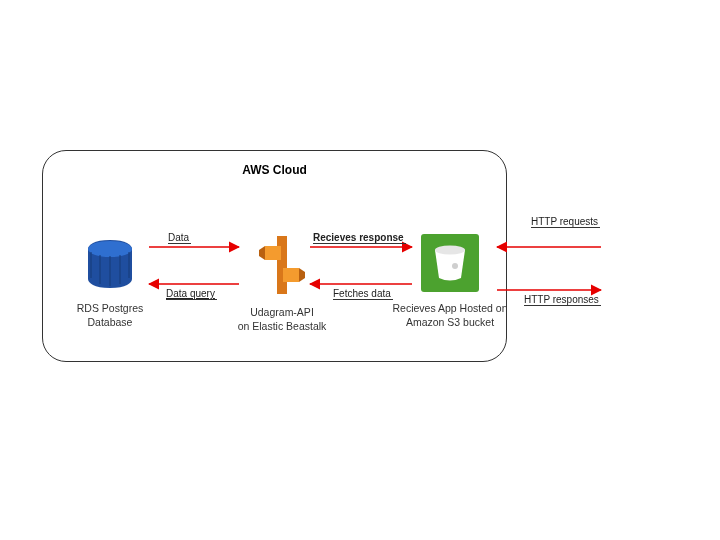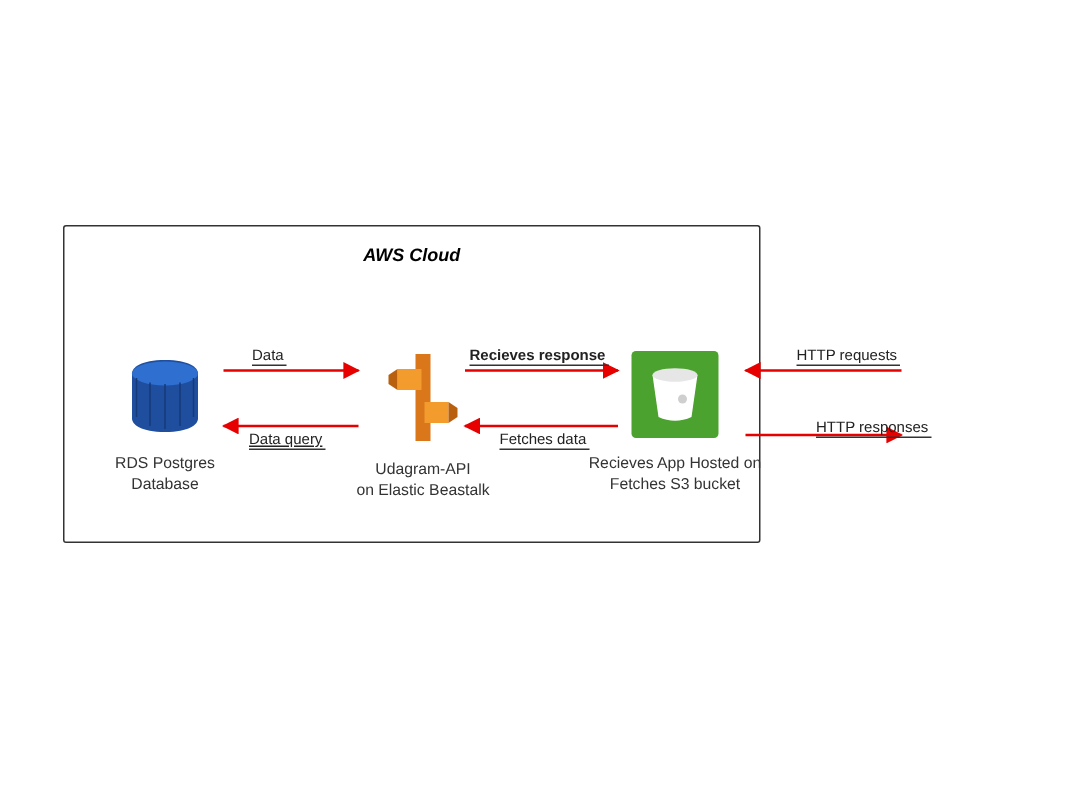--- a/index.html
+++ b/index.html
@@ -1,18 +1,18 @@
 <!DOCTYPE html>
 <html><head>
 <meta charset="utf-8">
 <style>
   * { box-sizing: border-box; margin: 0; padding: 0; }
   body { width: 720px; height: 540px; background: #fff; font-family: Arial, sans-serif; position: relative; overflow: hidden; }
   .stage { position: absolute; inset: 0; }
-  .cloud-frame { position: absolute; border: 1px solid #333; border-radius: 2px; left: 42px; top: 150px; width: 465px; height: 212px; font-style: italic; }
+  .cloud-frame { position: absolute; border: 1px solid #333; border-radius: 24px; left: 42px; top: 150px; width: 465px; height: 212px; }
   .cloud-title { position: absolute; left: 0; right: 0; top: 12px; text-align: center; font-size: 12px; font-weight: bold; color: #000; }
   .node { position: absolute; text-align: center; }
   .node-caption { font-size: 10.5px; color: #333; line-height: 1.3; margin-top: 4px; }
   .arrow-label { position: absolute; font-size: 10px; color: #222; white-space: nowrap; border-bottom: 1px solid #333; padding-right: 2px;}
   svg.arrows { position: absolute; left:0; top:0; width:720px; height:540px; pointer-events:none; }
 </style>
 </head>
 <body>
 
 <div class="stage">
@@ -58,21 +58,21 @@
 
   <div class="node" style="left:390px; top:232px; width:120px;">
     <svg width="62" height="62" viewBox="0 0 62 62">
       <rect x="2" y="2" width="58" height="58" rx="3" fill="#4ca22f"></rect>
       <path d="M16 18 q15-6 30 0 l-4 28 q-11 5 -22 0 z" fill="#ffffff"></path>
       <ellipse cx="31" cy="18" rx="15" ry="4.5" fill="#e6e6e6"></ellipse>
       <ellipse cx="36" cy="34" rx="3" ry="3" fill="#cfcfcf"></ellipse>
     </svg>
     <div class="node-caption">
       <span>Recieves App Hosted on</span><br>
-      <span>Fetches S3 bucket</span>
+      <span>Amazon S3 bucket</span>
     </div>
   </div>
 
 
   <svg class="arrows">
     <defs>
       <marker id="ah" viewBox="0 0 10 10" refX="9" refY="5" markerWidth="7" markerHeight="7" orient="auto-start-reverse">
         <path d="M0 0 L10 5 L0 10 z" fill="#e60000"></path>
       </marker>
     </defs>
@@ -84,16 +84,16 @@
     <line x1="412" y1="284" x2="310" y2="284" stroke="#e60000" stroke-width="1.6" marker-end="url(#ah)"></line>
 
     <line x1="601" y1="247" x2="497" y2="247" stroke="#e60000" stroke-width="1.6" marker-end="url(#ah)"></line>
     <line x1="497" y1="290" x2="601" y2="290" stroke="#e60000" stroke-width="1.6" marker-end="url(#ah)"></line>
   </svg>
 
   <div class="arrow-label" style="left:168px; top:232px;">Data</div>
   <div class="arrow-label" style="left:166px; top:288px;text-decoration:underline;">Data query</div>
   <div class="arrow-label" style="left:313px; top:232px;font-weight:bold;">Recieves response</div>
   <div class="arrow-label" style="left:333px; top:288px;">Fetches data</div>
-  <div class="arrow-label" style="left:531px; top:232px;">HTTP requests</div>
-  <div class="arrow-label" style="left:524px; top:280px;margin-left:20px;">HTTP responses</div>
+  <div class="arrow-label" style="left:531px; top:216px;">HTTP requests</div>
+  <div class="arrow-label" style="left:524px; top:294px;">HTTP responses</div>
 
 </div>
 
 </body></html>

